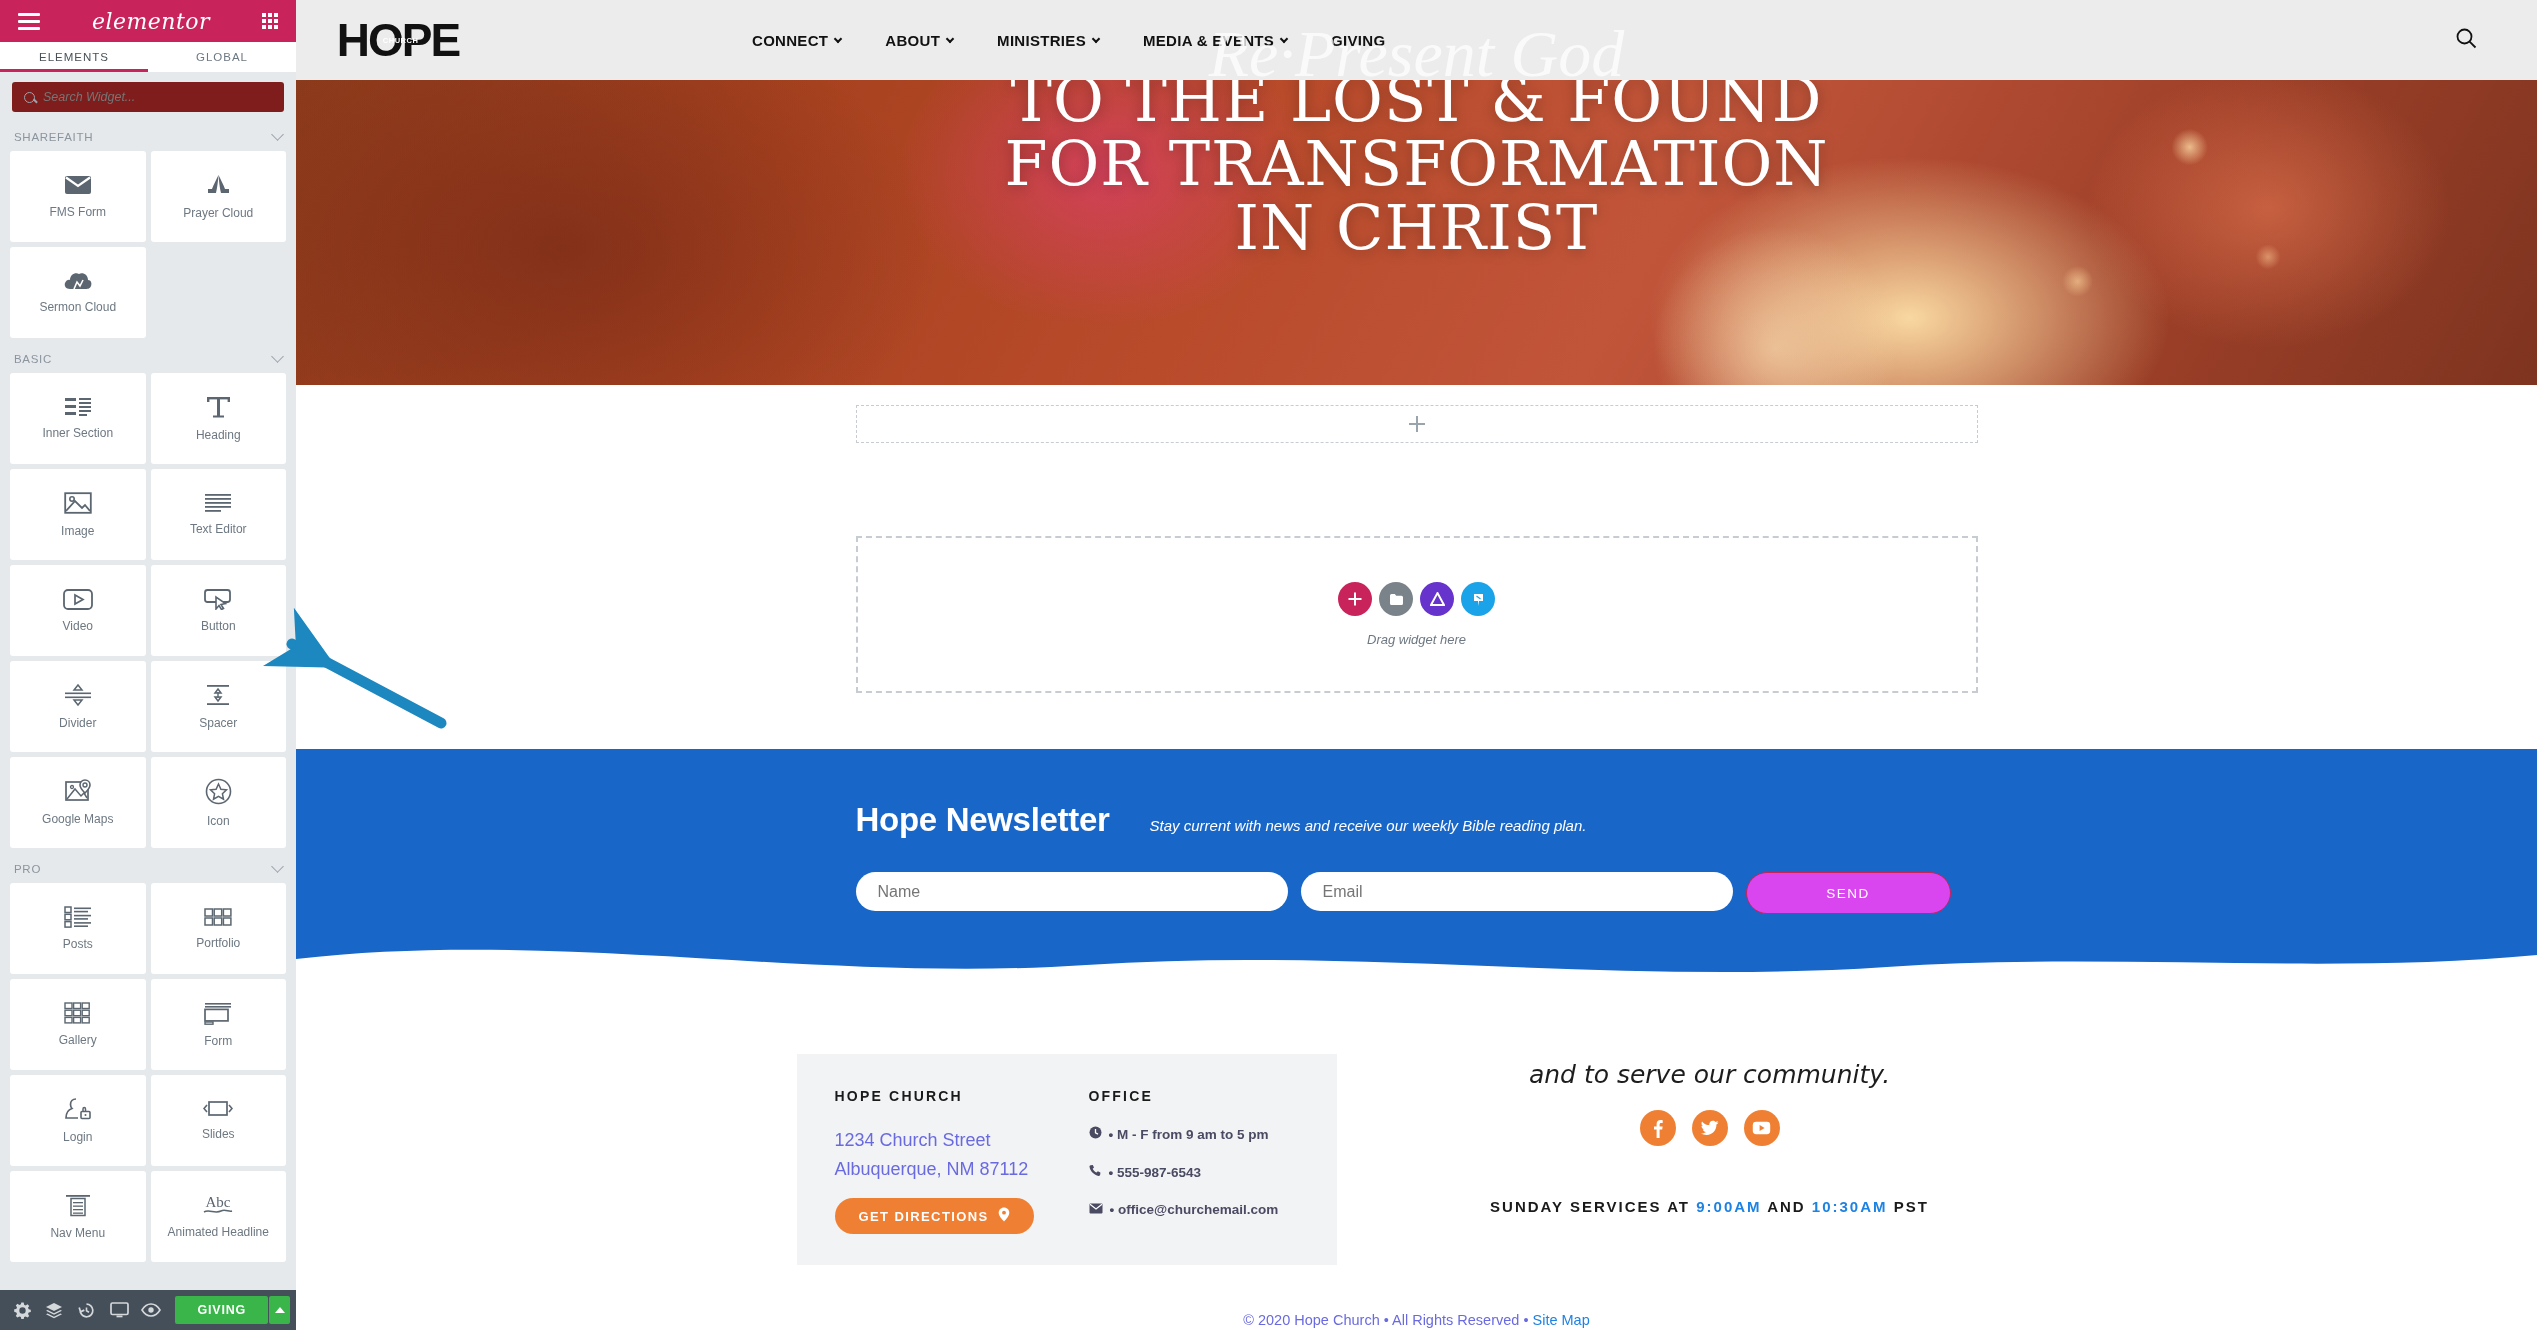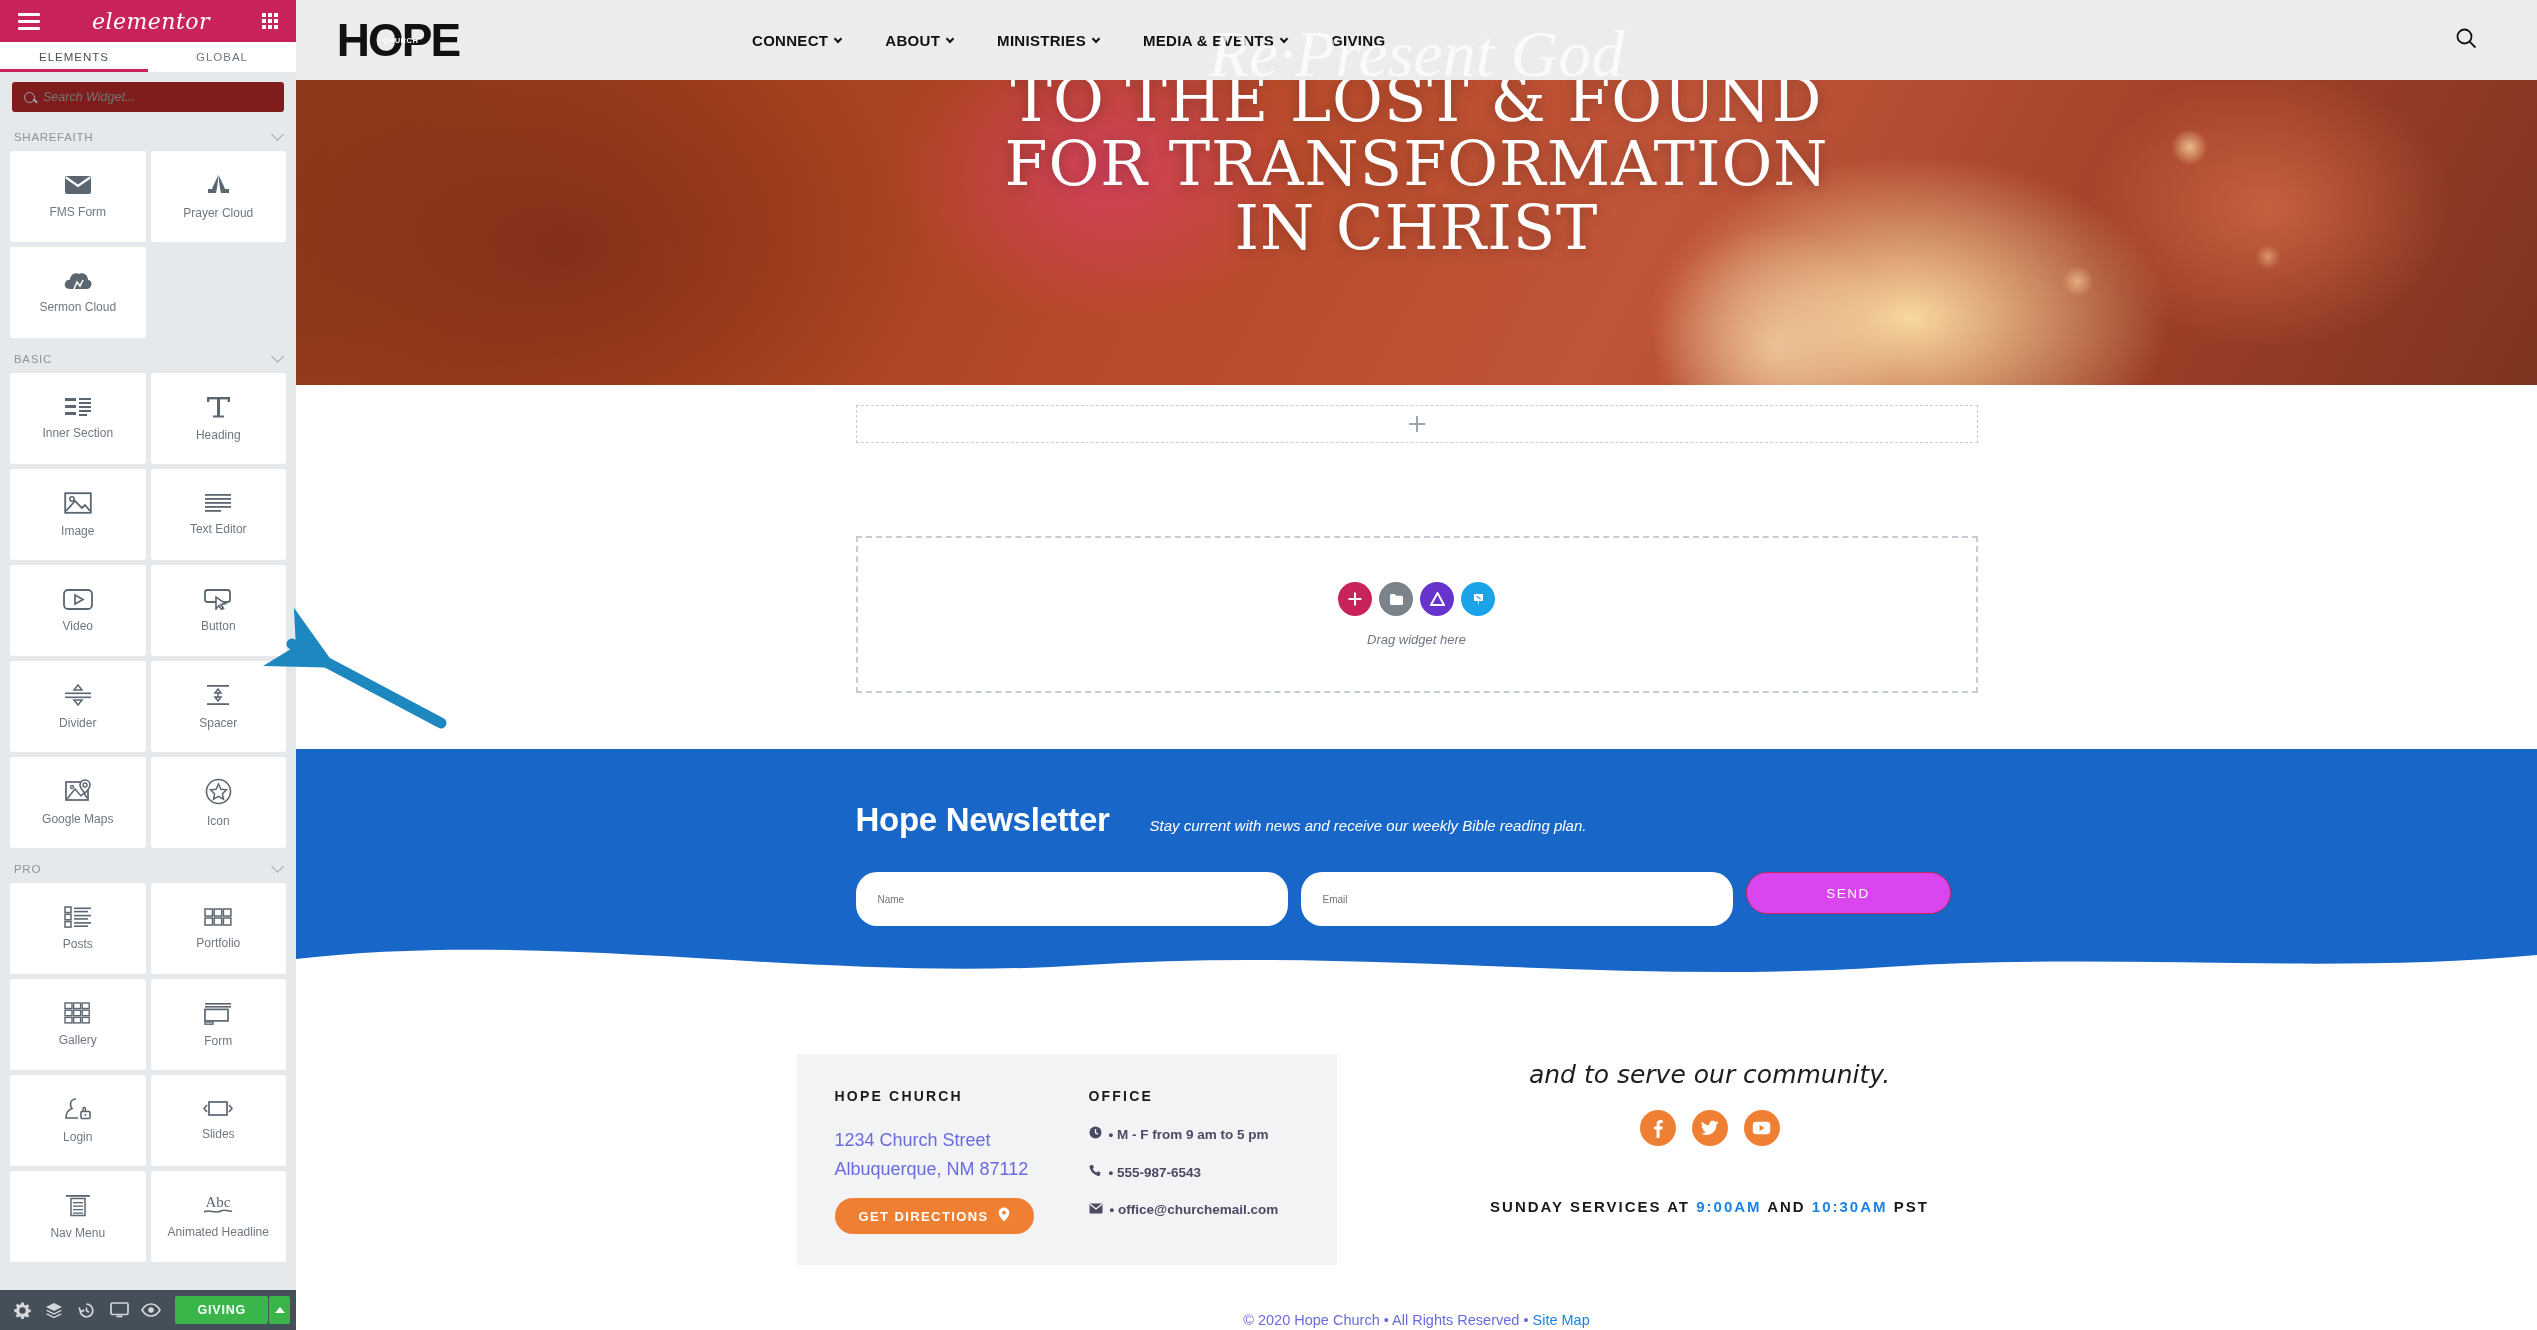--- a/index.html
+++ b/index.html
@@ -180,22 +180,22 @@
   }
   .nl-inner { width: 1122px; margin: 0 auto; }
   .nl-head { display: flex; align-items: baseline; gap: 40px; }
   .nl-title {
     color: #fff; font-size: 33px; font-weight: 900; letter-spacing: -.3px;
     font-family: "Liberation Sans", sans-serif;
   }
   .nl-sub { color: #fff; font-size: 15px; font-style: italic; }
   .nl-form { display: flex; gap: 13px; margin-top: 33px; }
   .nl-input {
-    height: 54px; border-radius: 21px; border: none; outline: none;
-    background: #fff; padding: 0 22px; font-size: 10px; color:#9aa4ad;
+    height: 39px; border-radius: 21px; border: none; outline: none;
+    background: #fff; padding: 0 22px; font-size: 16px; color:#9aa4ad;
     font-family: "Liberation Sans", sans-serif;
   }
   .nl-input.name { width: 432px; }
   .nl-input.email { width: 432px; }
   .nl-send {
     width: 205px; height: 42px; border-radius: 21px;
     background: #d946ef; border: 1.5px solid #c9235c; color:#fff;
     font-size: 13.5px; font-weight: 400; letter-spacing: 1.5px;
     display: flex; align-items: center; justify-content: center; cursor:pointer;
   }

